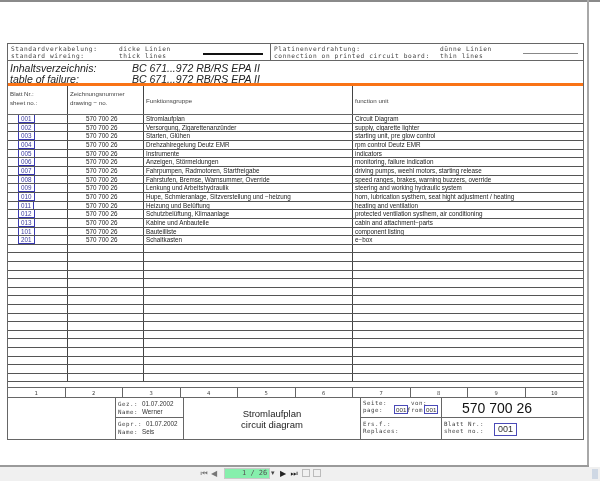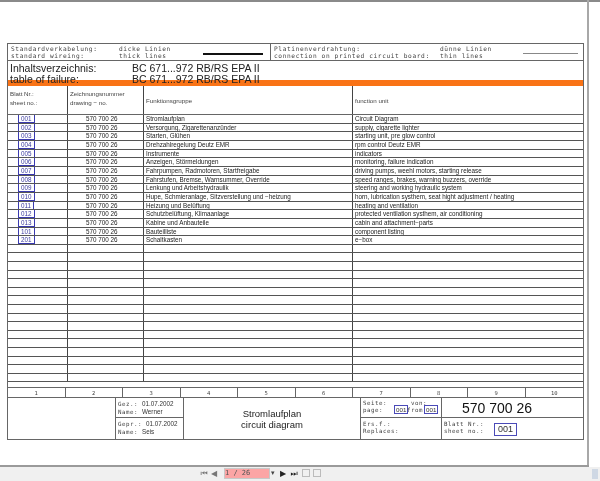--- a/index.html
+++ b/index.html
@@ -3,35 +3,35 @@
 <meta charset="utf-8">
 <style>
   * { box-sizing: border-box; margin: 0; padding: 0; }
   html, body { width: 600px; height: 481px; overflow: hidden; background: #ffffff; }
   body { position: relative; font-family: "Liberation Sans", sans-serif; color: #222; }
   .topbar { position: absolute; left: 0; top: 0; width: 600px; height: 2px; background: #8a8a8a; }
   .viewer-right { position: absolute; left: 587px; top: 0; width: 2px; height: 466px; background: #a8a8a8; }
   .viewer-bottom { position: absolute; left: 0; top: 465px; width: 589px; height: 2px; background: #9a9a9a; }
   .toolbar { position: absolute; left: 0; top: 467px; width: 600px; height: 14px; background: #f0f0f0; }
   .tb-btn { position: absolute; top: 2px; height: 10px; font-size: 8px; color: #777; line-height: 10px; text-align: center; }
-  .tb-page { position: absolute; left: 196px; top: 1px; width: 46px; height: 11px; border: 1px solid #c8c8c8; background: #fca5a5; font-family: "DejaVu Sans Mono", monospace; font-size: 7px; line-height: 9px; padding-left: 0; color: #555; }
+  .tb-page { position: absolute; left: 196px; top: 1px; width: 46px; height: 11px; border: 1px solid #c8c8c8; background: #86efac; font-family: "DejaVu Sans Mono", monospace; font-size: 7px; line-height: 9px; padding-left: 17px; color: #555; }
   .tb-drop { position: absolute; left: 243px; top: 2px; font-size: 7px; color: #444; }
   .tb-right { position: absolute; left: 592px; top: 2px; width: 6px; height: 10px; background: #cfd8e4; }
 
   .sheet { position: absolute; left: 7px; top: 43px; width: 577px; height: 397px; border: 1px solid #666; }
   .mono { font-family: "DejaVu Sans Mono", monospace; letter-spacing: 0.6px; }
   .hdr { position: absolute; left: 0; top: 0; width: 575px; height: 17px; border-bottom: 1px solid #666; }
   .hdr .half { position: absolute; top: 0; height: 17px; }
   .hdr .l { left: 0; width: 263px; border-right: 1px solid #666; }
   .hdr .r { left: 263px; width: 312px; }
   .hdr .t { position: absolute; font-size: 6.2px; line-height: 7px; color: #444; }
   .thick { position: absolute; left: 195px; top: 9px; width: 60px; height: 2px; background: #111; }
   .thin { position: absolute; left: 252px; top: 9px; width: 55px; height: 1px; background: #888; }
 
-  .titles { position: absolute; left: 0; top: 17px; width: 575px; height: 25px; border-bottom: 6px solid #f97316; }
+  .titles { position: absolute; left: 0; top: 17px; width: 575px; height: 25px; border-bottom: 3px solid #f97316; font-style: italic; }
   .titles .line { position: absolute; left: 2px; font-size: 10.5px; line-height: 11px; color: #222; }
   .titles .code { position: absolute; left: 124px; font-size: 10.5px; line-height: 11px; }
 
   .table { position: absolute; left: 0; top: 42px; width: 575px; }
   .thead { position: relative; height: 29px; border-bottom: 1px solid #666; }
   .cell { position: absolute; top: 0; height: 100%; overflow: hidden; white-space: nowrap; }
   .c1 { left: 0; width: 60px; border-right: 1px solid #444; }
   .c2 { left: 60px; width: 76px; border-right: 1px solid #444; }
   .c3 { left: 136px; width: 209px; border-right: 1px solid #444; }
   .c4 { left: 345px; width: 230px; }

